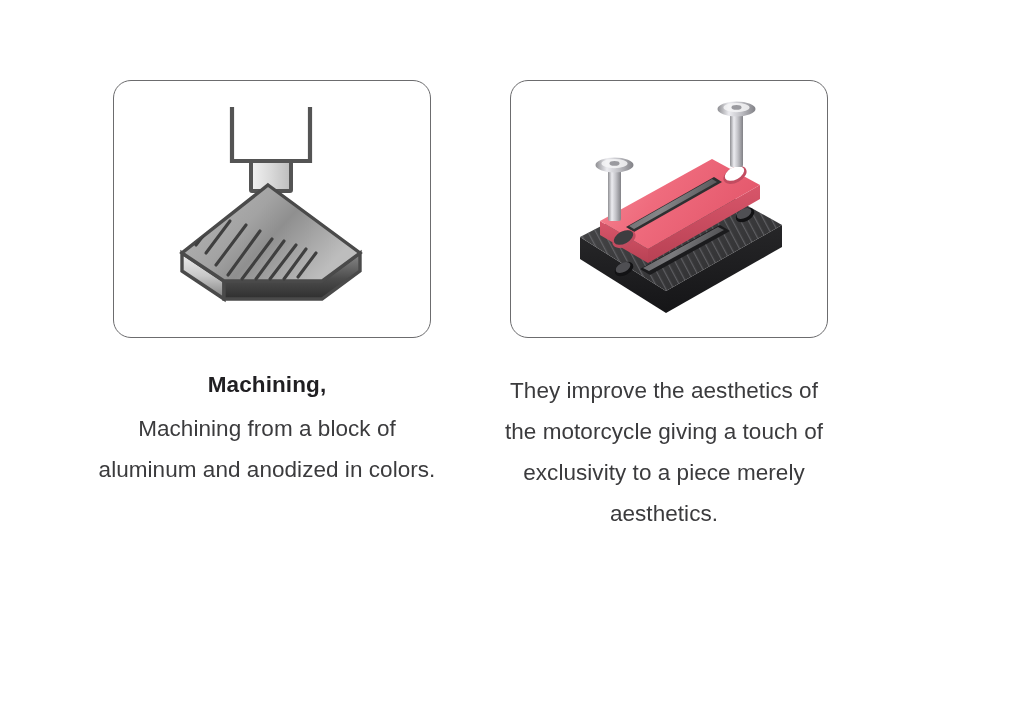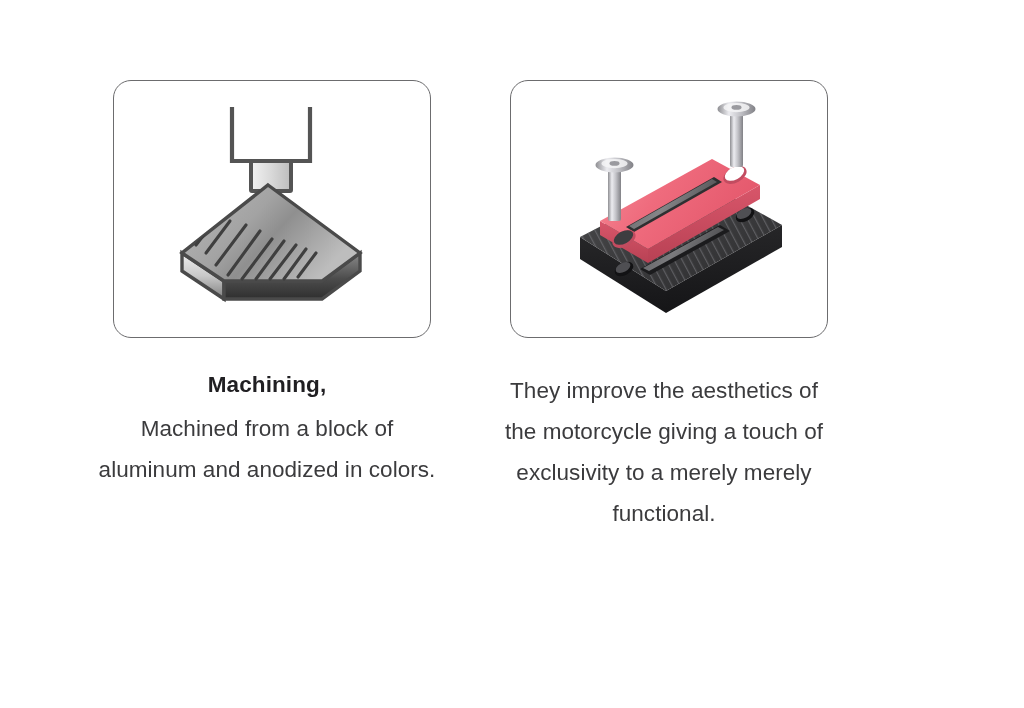--- a/index.html
+++ b/index.html
@@ -156,21 +156,21 @@
           <line x1="98" y1="176" x2="124" y2="142"></line>
           <line x1="112" y1="176" x2="134" y2="146"></line>
           <line x1="126" y1="174" x2="144" y2="150"></line>
           <line x1="24" y1="142" x2="44" y2="116"></line>
         </g>
       </svg>
     </div>
 
     <div class="card-text">
       <p class="card-heading">Machining,</p>
-      <p class="card-body">Machined from a block of aluminum and anodized in colors.</p>
+      <p class="card-body">Machining from a block of aluminum and anodized in colors.</p>
     </div>
   </div>
 
   <div class="feature-card card-2">
 
     <div class="card-image-frame">
       <svg class="esthetic-photo" viewBox="0 0 250 236">
         <defs>
           <linearGradient id="baseTop" x1="0.1" y1="0" x2="0.9" y2="1">
             <stop offset="0" stop-color="#4a4a4c"></stop>
@@ -252,17 +252,17 @@
         <g>
           <rect x="186" y="18" width="13" height="58" rx="2" fill="url(#chromeGrad)"></rect>
           <ellipse cx="192.5" cy="18" rx="19" ry="7.4" fill="url(#chromeGrad)"></ellipse>
           <ellipse cx="192.5" cy="16.6" rx="13" ry="4.6" fill="#f4f4f6" opacity="0.85"></ellipse>
           <ellipse cx="192.5" cy="16.4" rx="5" ry="2.4" fill="#9a9a9f"></ellipse>
         </g>
       </svg>
     </div>
 
     <div class="card-text">
-      <p class="card-body">They improve the aesthetics of the motorcycle giving a touch of exclusivity to a merely merely functional.</p>
+      <p class="card-body">They improve the aesthetics of the motorcycle giving a touch of exclusivity to a piece merely aesthetics.</p>
     </div>
   </div>
 
 </div>
 
 </body></html>

